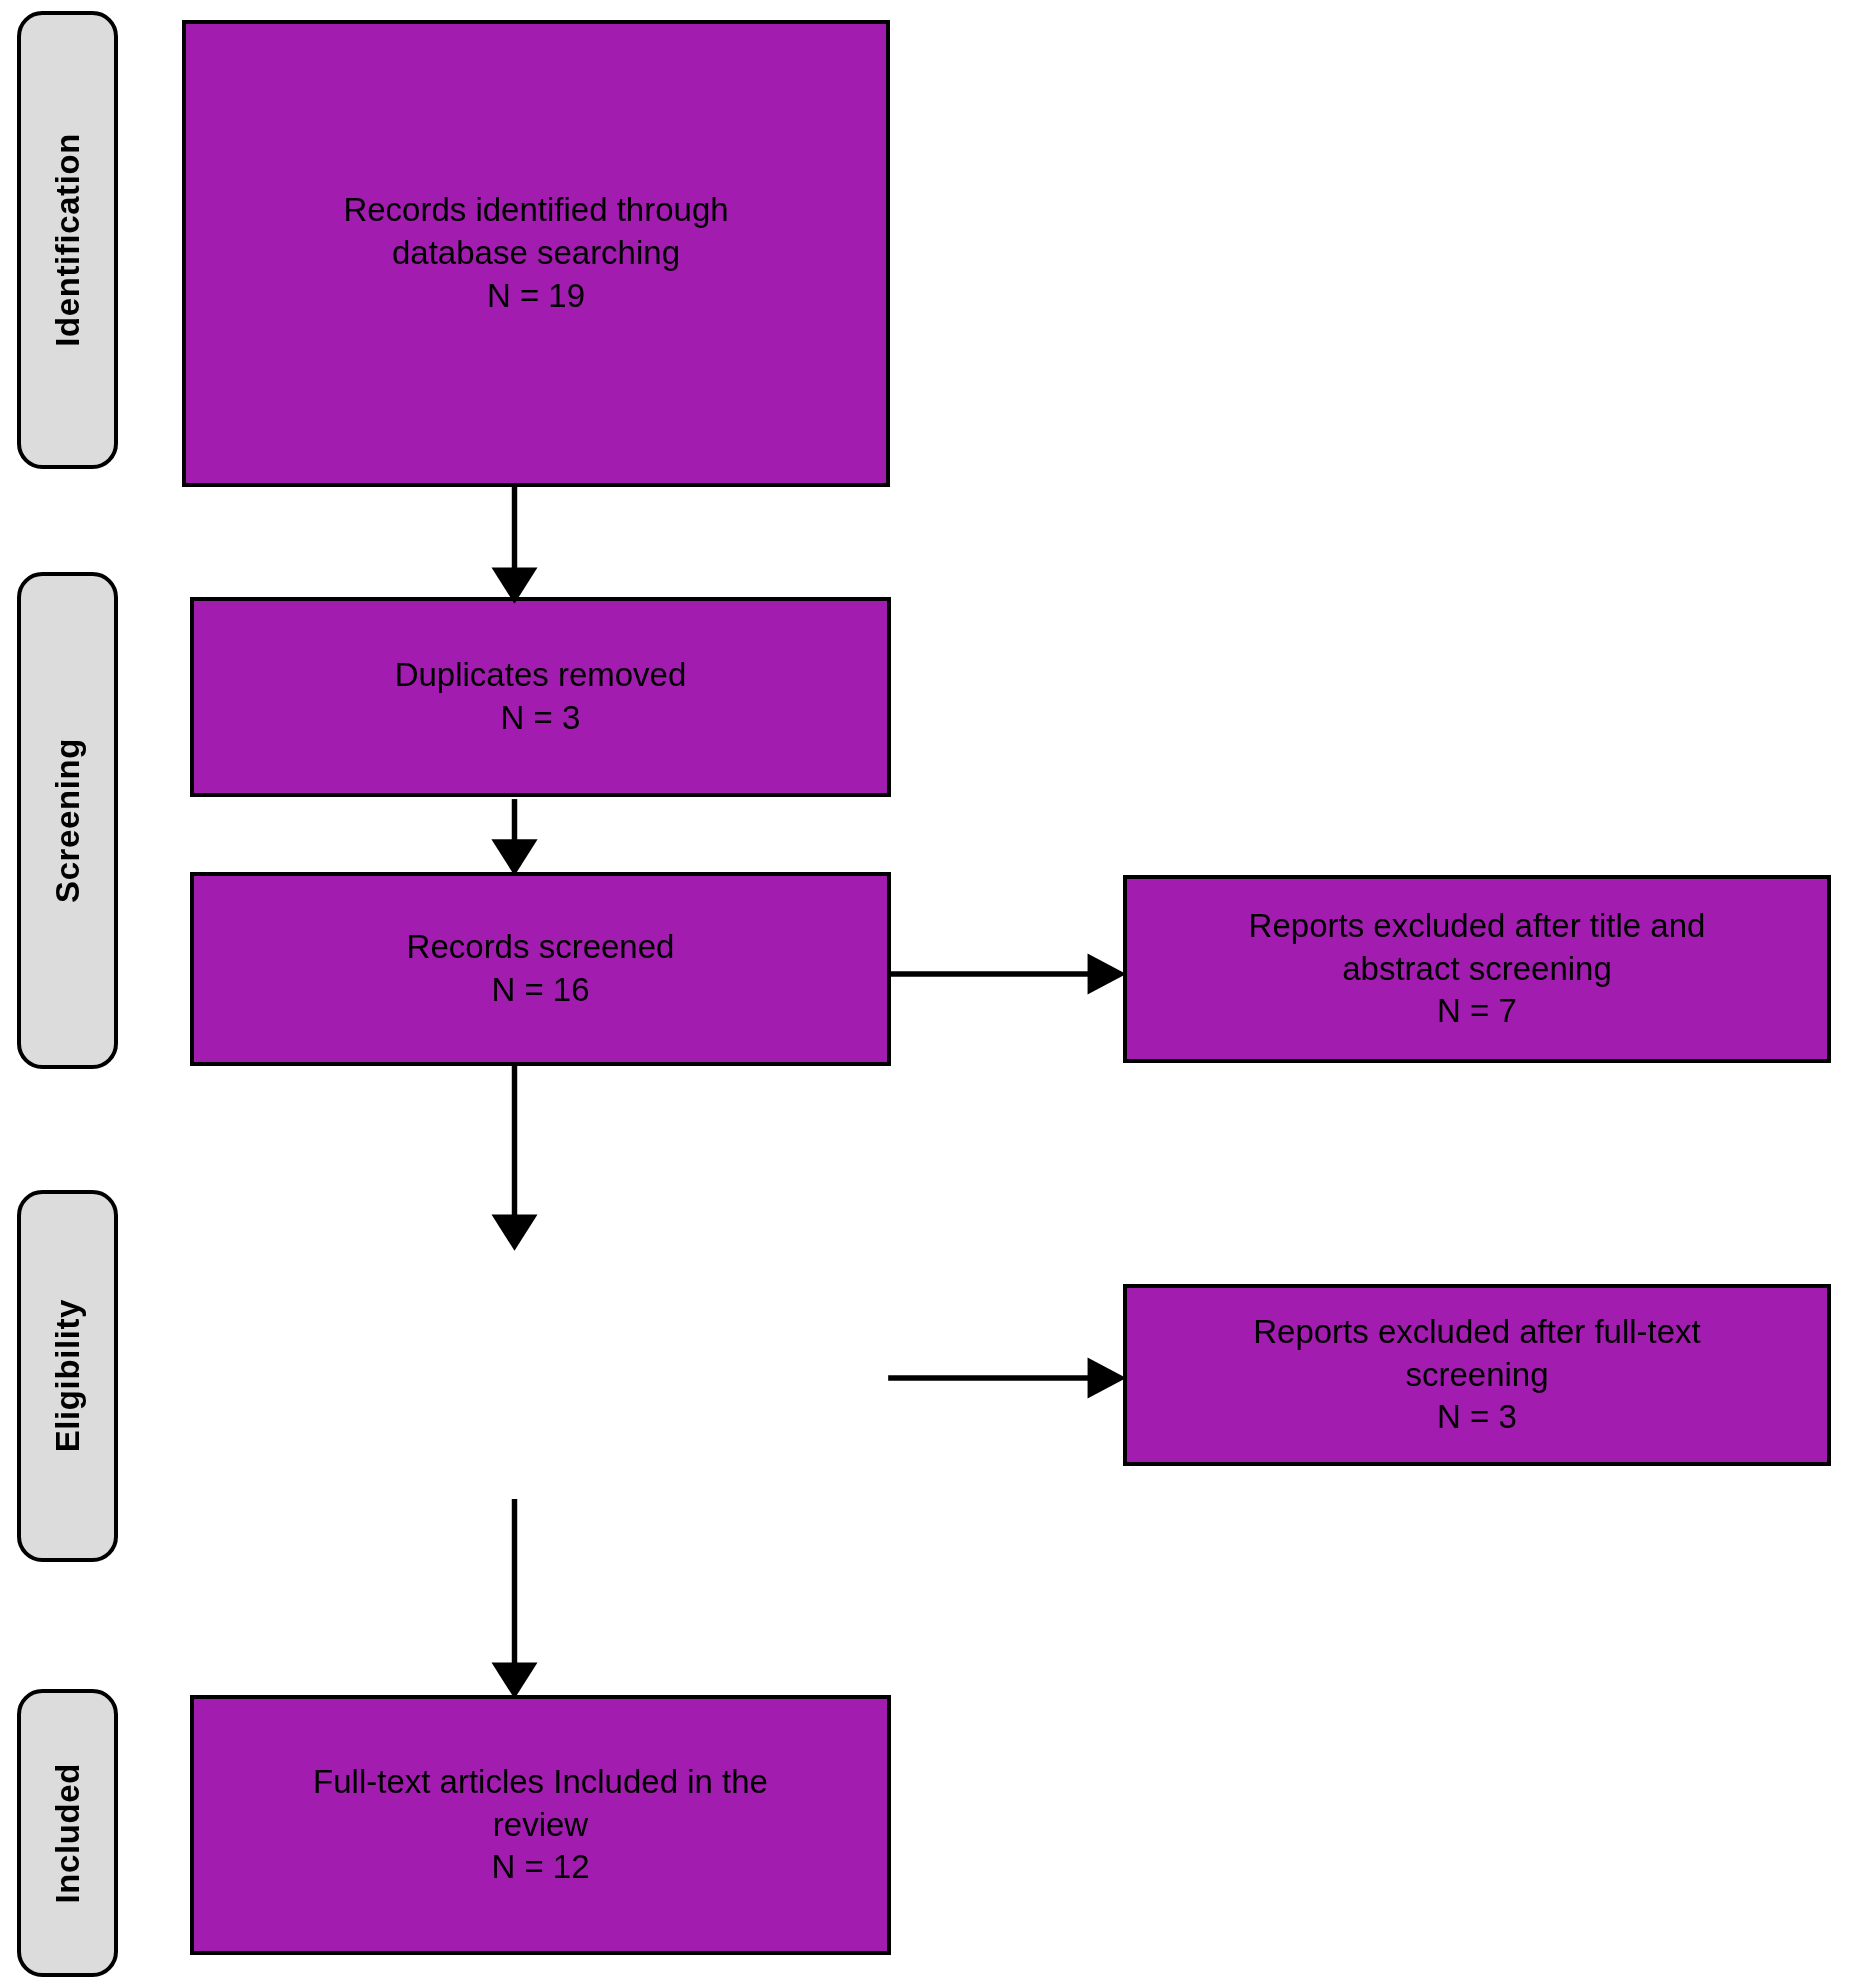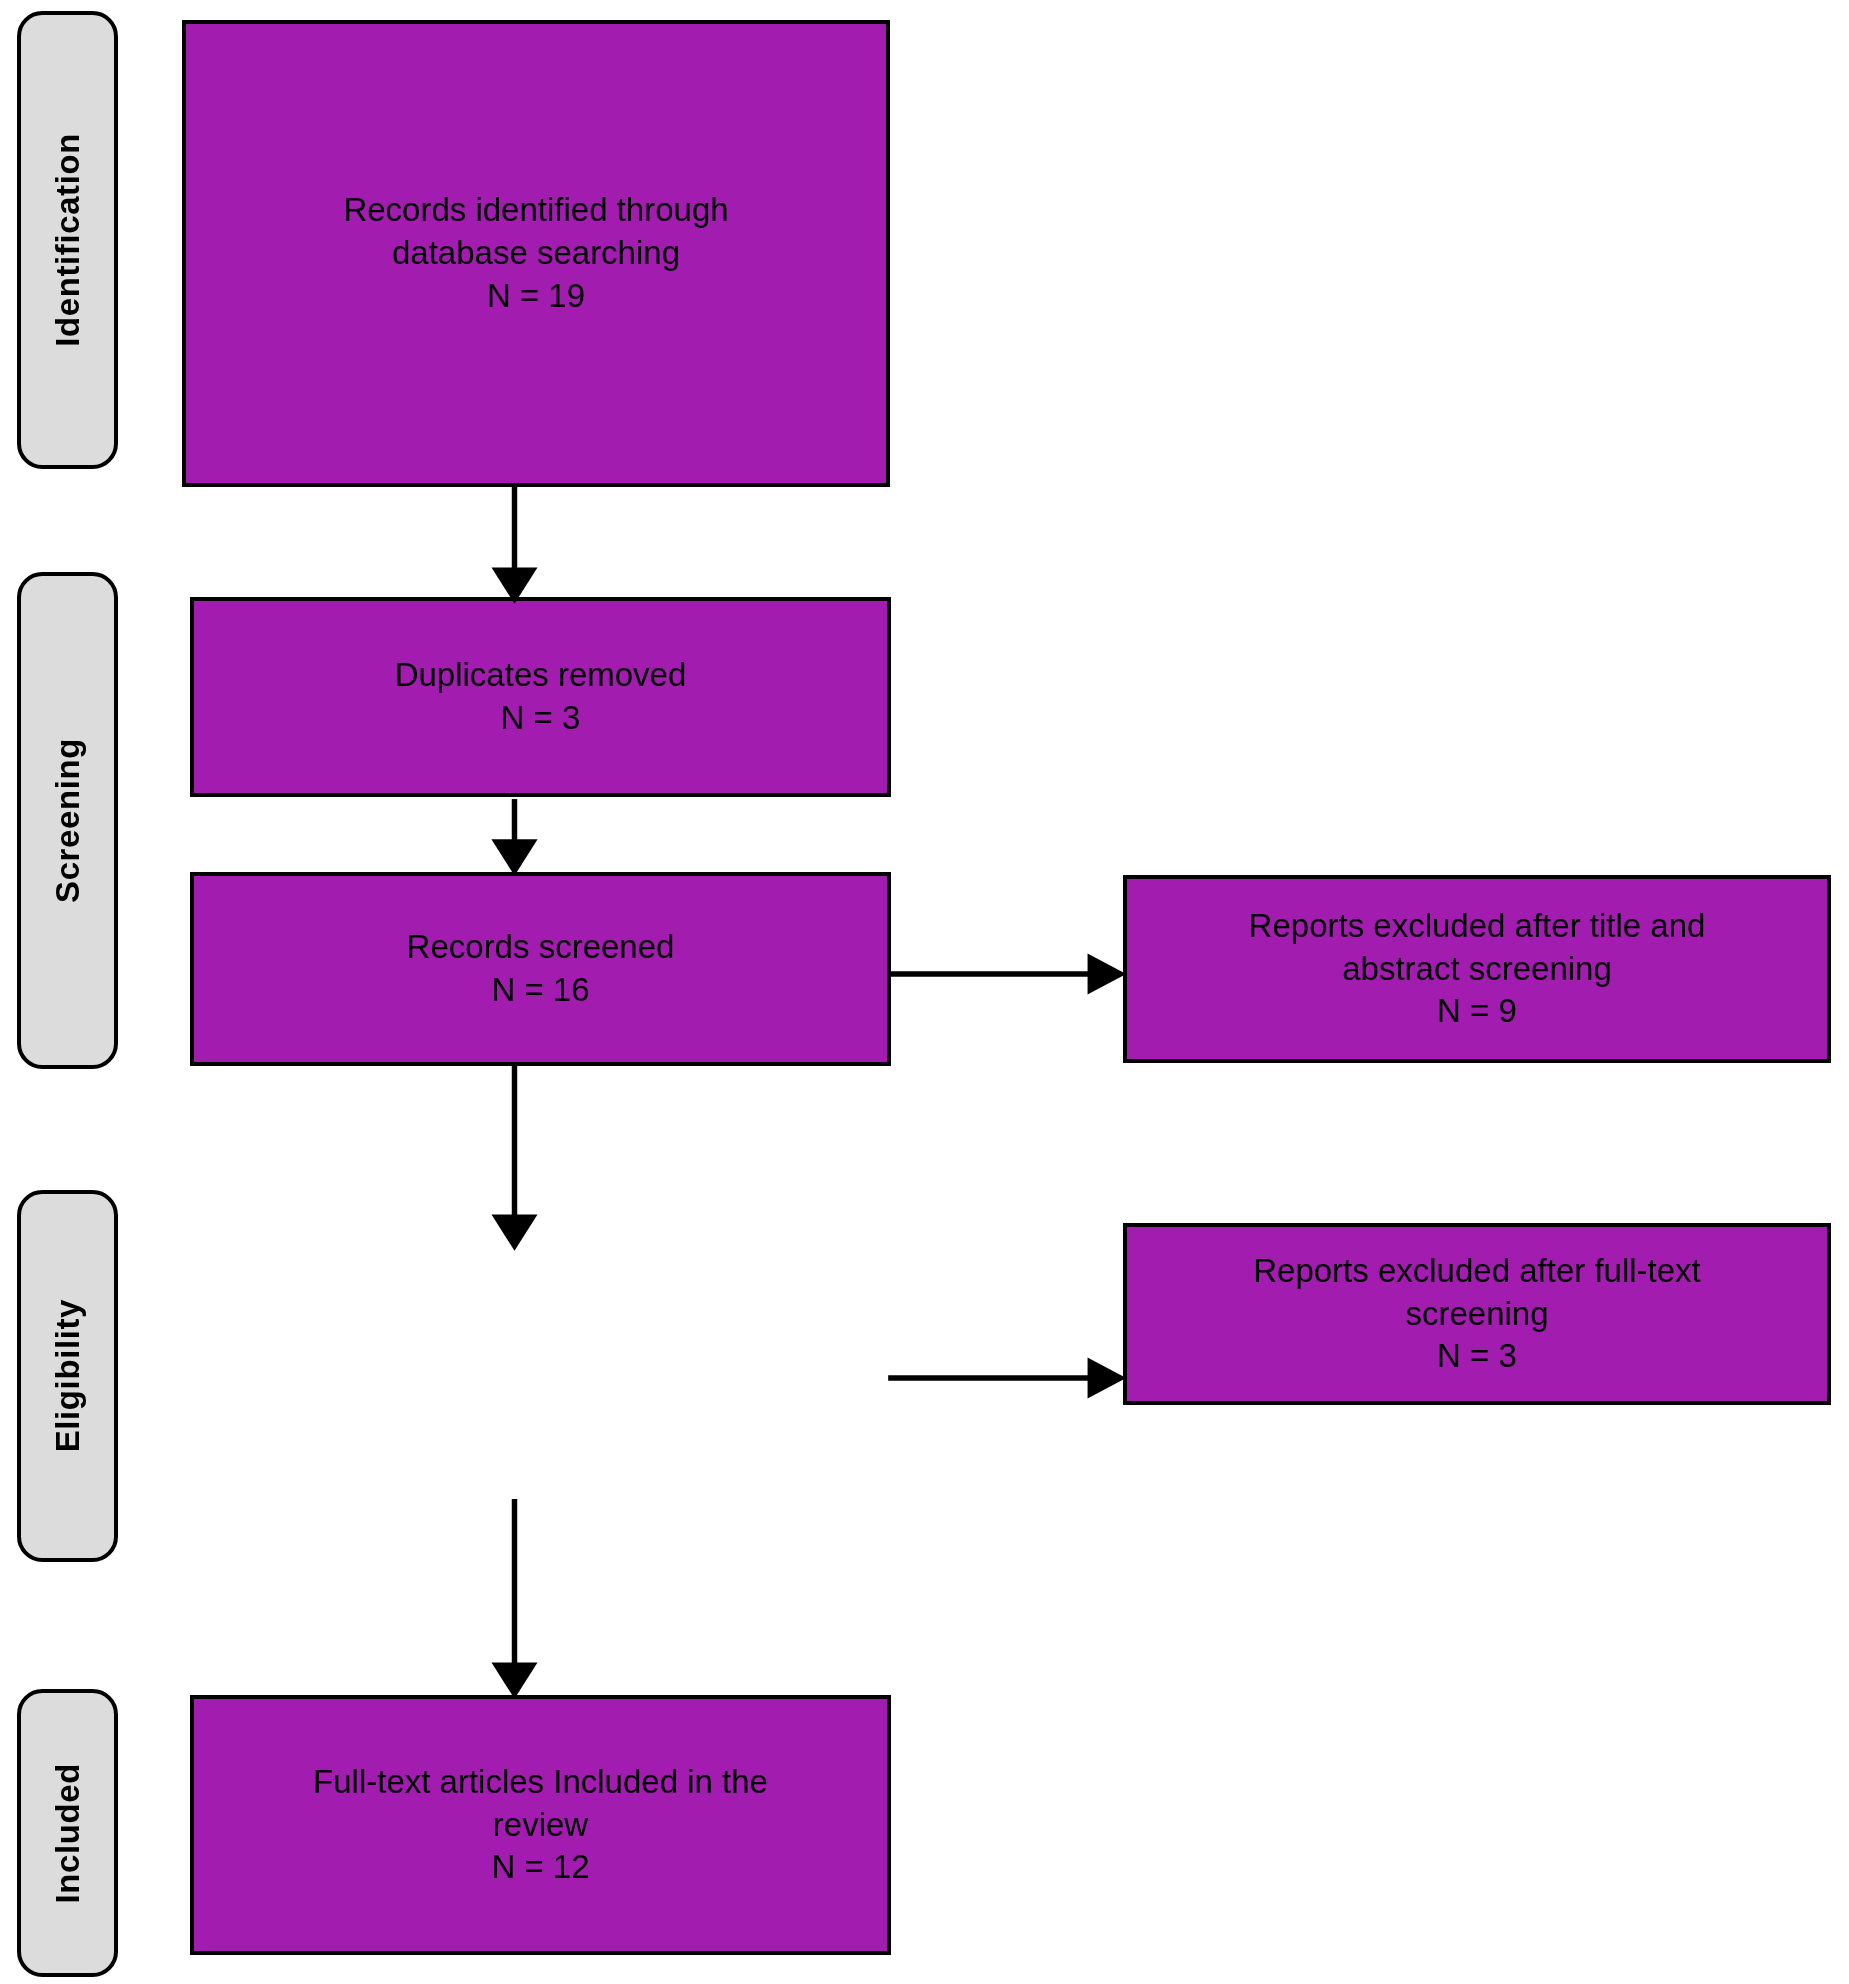--- a/index.html
+++ b/index.html
@@ -105,24 +105,24 @@
 
   <div class="flow-box" style="left:190px; top:1695px; width:701px; height:260px;">
     <span class="box-text">Full-text articles Included in the
 review
 N = 12</span>
   </div>
 
   <div class="flow-box" style="left:1123px; top:875px; width:708px; height:188px;">
     <span class="box-text">Reports excluded after title and
 abstract screening
-N = 9</span>
+N = 7</span>
   </div>
 
-  <div class="flow-box" style="left:1123px; top:1223px; width:708px; height:182px;">
+  <div class="flow-box" style="left:1123px; top:1284px; width:708px; height:182px;">
     <span class="box-text">Reports excluded after full-text
 screening
 N = 3</span>
   </div>
 
   <div class="conn" style="left:478px; top:484px; width:73px; height:121px;">
     <svg width="73" height="121" viewBox="0 0 120 200" aria-hidden="true">
       <line x1="60" y1="0" x2="60" y2="150" stroke="#000000" stroke-width="9"></line>
       <polygon points="22,138 98,138 60,198" fill="#000000"></polygon>
     </svg>

